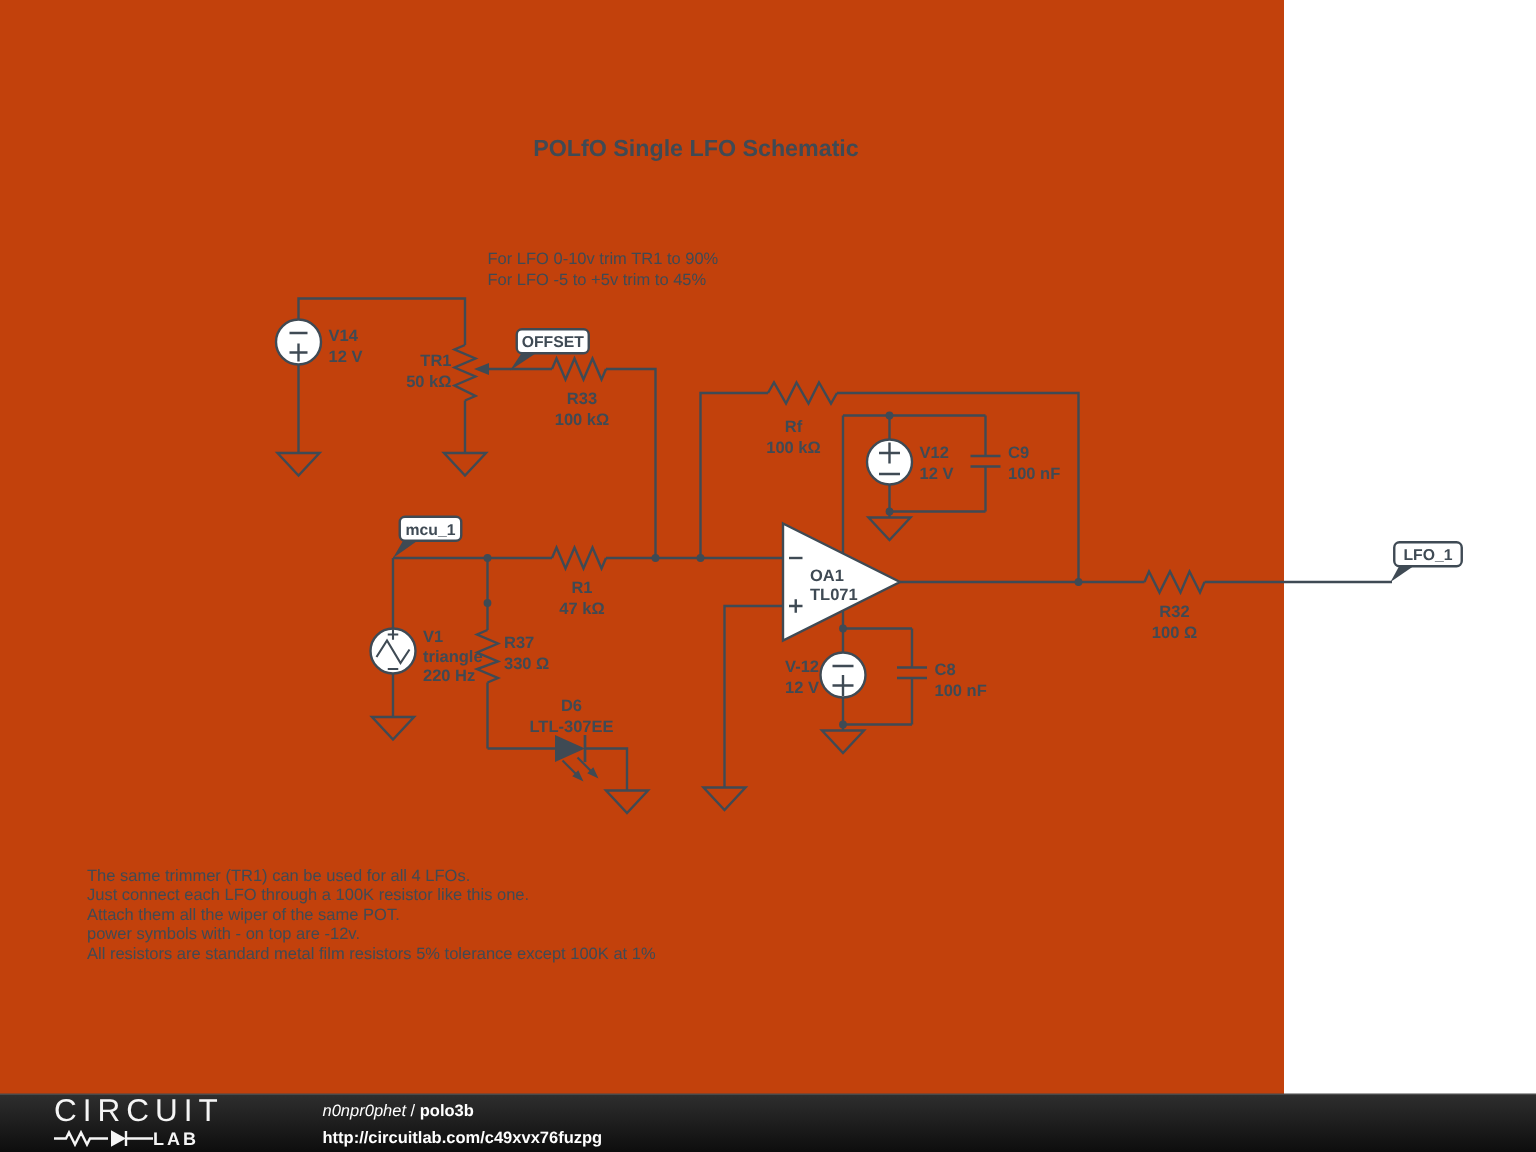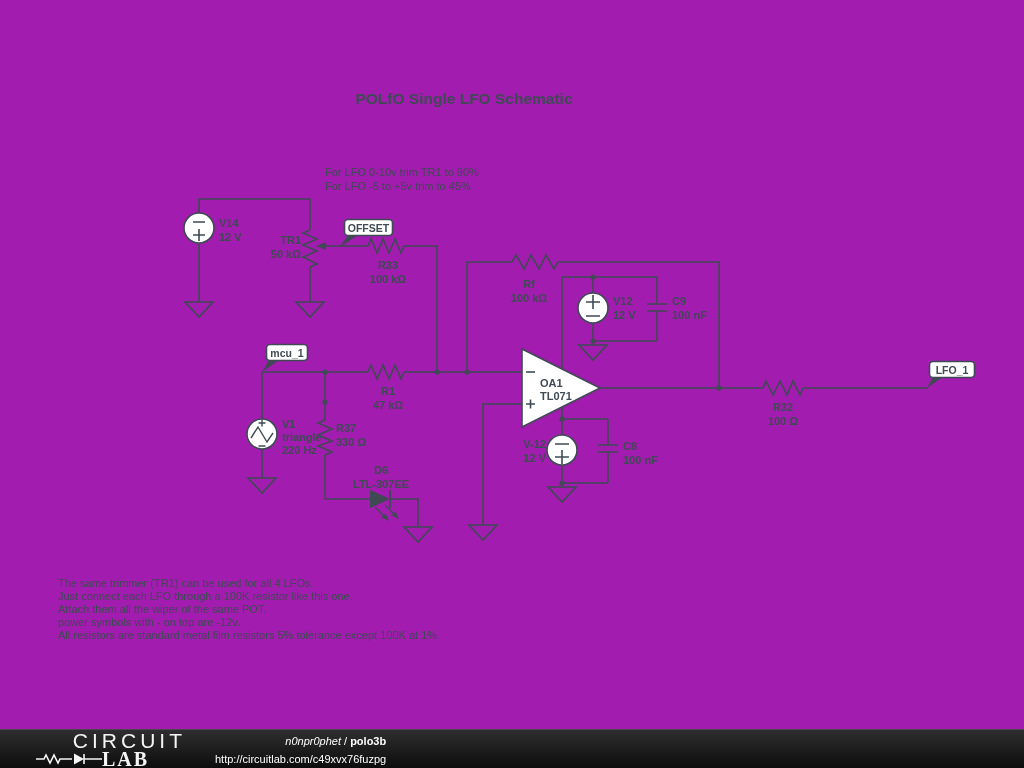--- a/index.html
+++ b/index.html
@@ -1,28 +1,28 @@
 <!DOCTYPE html>
 <html><head>
 <meta charset="utf-8">
 <style>
   html,body{margin:0;padding:0;background:#ffffff;width:1024px;height:768px;overflow:hidden;
             font-family:"Liberation Sans",sans-serif;}
-  .page{position:relative;width:1024px;height:768px;background:#a21caf;text-align:right;}
+  .page{position:relative;width:856px;height:768px;background:#c2410c;}
   svg text{fill:#3f4a54;}
   .footer{position:absolute;left:0;top:729px;width:1024px;height:39px;
           background:linear-gradient(#2e2e2e,#0d0d0d);border-top:1px solid #4a4a4a;box-sizing:border-box;}
   .logo{position:absolute;left:36px;top:1px;width:150px;color:#f5f5f5;}
   .logo-word{font-size:21px;letter-spacing:4px;font-weight:400;line-height:20px;}
   .logo-row{display:flex;align-items:center;height:15px;}
-  .logo-lab{font-size:20px;font-weight:bold;letter-spacing:2px;line-height:14px;font-family:Liberation Serif, serif;}
+  .logo-lab{font-size:12px;font-weight:bold;letter-spacing:2px;line-height:14px;}
   .meta{position:absolute;left:215px;top:2px;color:#ffffff;font-size:11px;line-height:18px;}
   .meta .author{font-style:italic;}
   .meta .project{font-weight:bold;}
-  .meta .url{font-weight:normal;}
+  .meta .url{font-weight:bold;}
 </style>
 </head>
 <body>
 
 <div class="page">
 
 <svg width="1024" height="729" viewBox="0 0 1024 729" font-family="Liberation Sans, sans-serif">
 
   <text x="464" y="104" text-anchor="middle" font-size="15.5" font-weight="bold">POLfO Single LFO Schematic</text>
 

